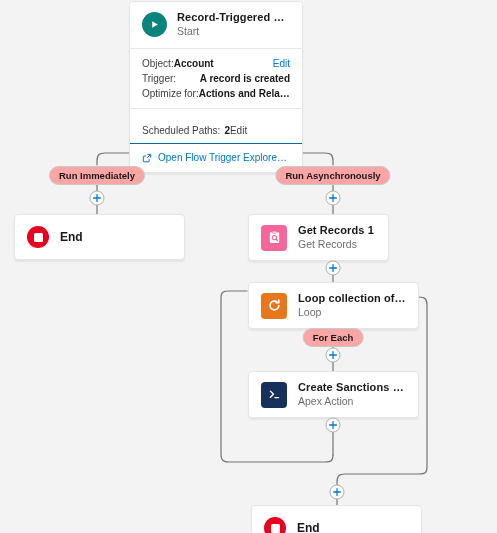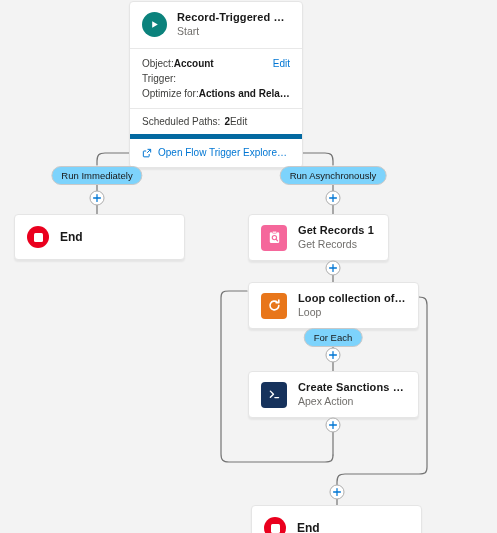--- a/index.html
+++ b/index.html
@@ -63,35 +63,35 @@
     white-space:nowrap;
     justify-content:space-between;
   }
   .srow .lbl{color:#3e3e3c;font-weight:normal;}
   .srow .val{font-weight:bold;color:#181818;overflow:hidden;text-overflow:ellipsis;}
   .srow .edit{
     margin-left:auto;color:#0176d3;font-size:10px;font-weight:normal;
     cursor:pointer;padding-left:8px;
   }
   .sched-row{
-    padding:7px 12px;border-bottom:5px solid #0369a1;
-    display:flex;align-items:baseline;font-size:10px;color:#3e3e3c;
+    padding:7px 12px;border-bottom:1px solid #0369a1;
+    display:flex;align-items:baseline;font-size:10px;color:#3e3e3c;margin-top:9px;
   }
   .explorer-row{
     padding:8px 12px 9px 12px;
     display:flex;align-items:center;gap:6px;
     font-size:10px;color:#0176d3;cursor:pointer;white-space:nowrap;
   }
   .explorer-row .lnk{overflow:hidden;text-overflow:ellipsis;}
 
   
   .pill{
     position:absolute;
-    background:#7dd3fc;border:1px solid #c9c9c9;border-radius:10px;
-    font-size:9.5px;font-weight:normal;color:#181818;
+    background:#fca5a5;border:1px solid #c9c9c9;border-radius:10px;
+    font-size:9.5px;font-weight:bold;color:#181818;
     padding:3px 9px 3px 9px;
     line-height:11px;
     white-space:nowrap;
     transform:translateX(-50%);
     box-sizing:border-box;
   }
 
   
   .plus{
     position:absolute;width:15px;height:15px;border-radius:50%;
@@ -157,20 +157,21 @@
     </div>
 
     <div class="start-rows">
       <div class="srow">
         <span class="lbl">Object:</span>
         <span class="val">Account</span>
         <span class="edit">Edit</span>
       </div>
       <div class="srow">
         <span class="lbl">Trigger:</span>
+        <span class="val">A record is created</span>
       </div>
       <div class="srow">
         <span class="lbl">Optimize for:</span>
         <span class="val">Actions and Related Rec…</span>
       </div>
     </div>
 
     <div class="sched-row">
       <span class="lbl">Scheduled Paths:</span>
       <span class="val" style="font-weight:bold;color:#181818;margin-left:4px;">2</span>

